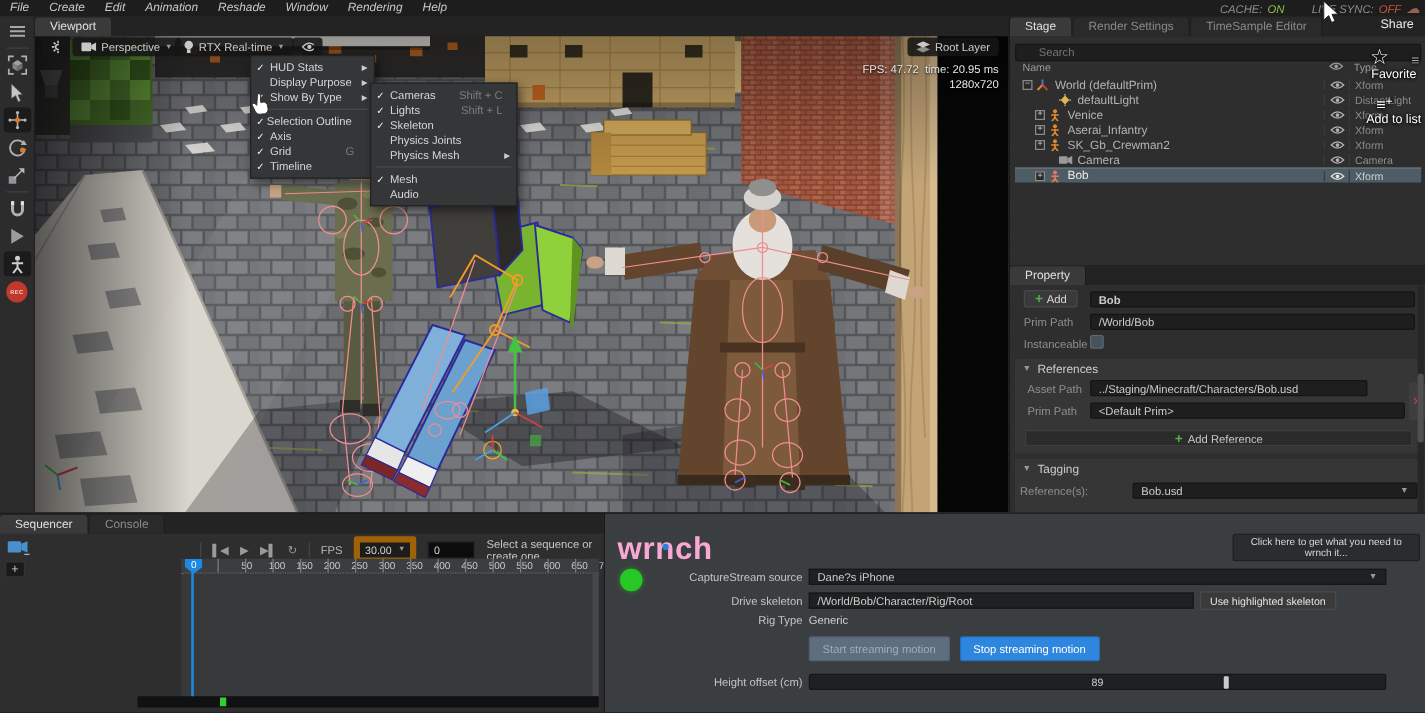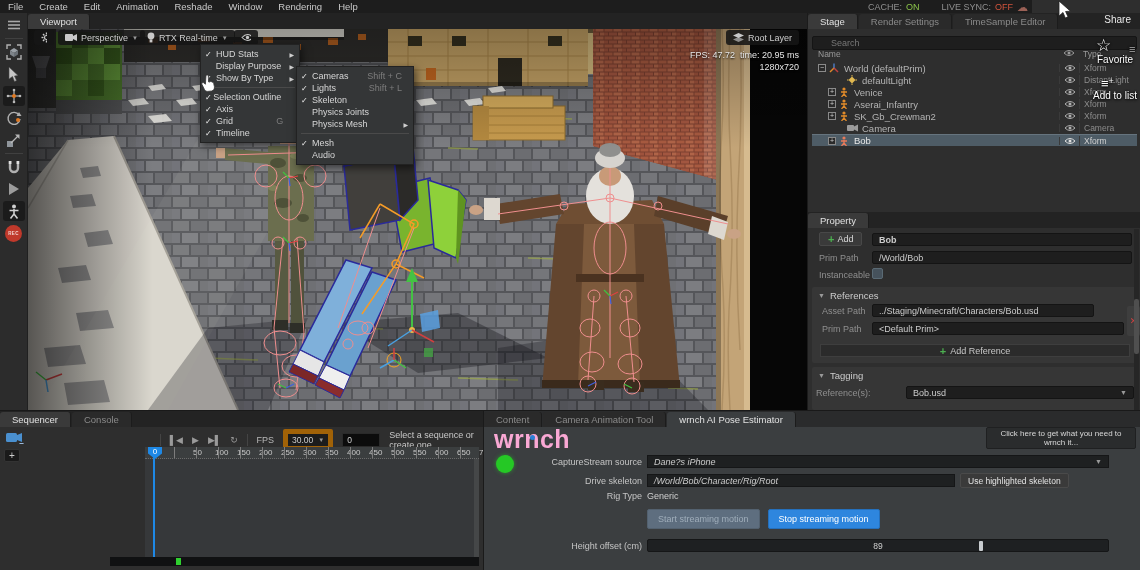--- a/index.html
+++ b/index.html
@@ -2,21 +2,21 @@
 <html><head>
 <meta charset="utf-8">
 <style>
   * { margin:0; padding:0; box-sizing:border-box; }
   html,body { background:#1a1a1a; }
   body { font-family:"Liberation Sans", sans-serif; width:1140px; height:570px; overflow:hidden; }
   #app { position:relative; width:1140px; height:570px; background:#2e2e2e; overflow:hidden; }
   .abs { position:absolute; }
 
   
-  .menubar { left:0; top:0; width:1032px; height:13px; background:#1d1d1d; display:flex; align-items:flex-end; z-index:40; }
+  .menubar { left:0; top:0; width:1140px; height:13px; background:#1d1d1d; display:flex; align-items:flex-end; z-index:40;font-style:italic; }
   .menubar .mitem { font-size:9.5px; color:#c9c9c9; padding:0 8px; line-height:13px; cursor:default; }
   .menubar-right { position:absolute; right:4px; top:0; height:13px; display:flex; align-items:center; gap:4px; font-size:9px; }
   .mb-lab { color:#8f8f8f; }
   .cloud-icon { font-size:11px; color:#9a6055; line-height:10px; }
 
   
   .ltoolbar { left:0; top:13px; width:28px; height:397px; background:#2c2c2c; border-right:1px solid #202020; z-index:30; }
   .ltool { width:22px; height:20px; margin:2px auto; display:flex; align-items:center; justify-content:center; border-radius:3px; }
   .ltool.active { background:#1b1b1b; }
   .ltool svg { display:block; }
@@ -94,21 +94,21 @@
   
   .wpanel { left:483px; top:410px; width:657px; height:160px; background:#3b3e40; border-top:1px solid #191919; border-left:1px solid #1a1a1a; }
   .wpanel .tabbar { background:#2a2b2c; }
   .wpanel .tab.active { background:#3b3e40; }
   .wlogo { position:absolute; left:10px; top:14px; font-size:25px; font-weight:bold; color:#f9a8d4; letter-spacing:.5px; }
   .wdot { position:absolute; left:46px; top:24px; width:5px; height:5px; border-radius:50%; background:#2b7fd6; }
   .promo { position:absolute; right:4px; top:16px; width:150px; height:22px; background:#2a2c2d; border:1px solid #1f2021; border-radius:2px; color:#d8d8d8; font-size:8px; display:flex; align-items:center; justify-content:center; padding:0 6px; text-align:center; }
   .gdot { position:absolute; left:12px; top:44px; width:18px; height:18px; border-radius:50%; background:#25c825; box-shadow:0 0 4px rgba(40,220,40,.5); }
   .wrow { position:absolute; display:flex; align-items:center; }
   .wlab { width:160px; text-align:right; padding-right:5px; font-size:9px; color:#c4c4c4; flex:none; }
-  .wfield { background:#1e2021; border:1px solid #151617; color:#cccccc; font-size:9px; height:13px; display:flex; align-items:center; padding:0 6px;font-style:italic; }
+  .wfield { background:#1e2021; border:1px solid #151617; color:#cccccc; font-size:9px; height:13px; display:flex; align-items:center; padding:0 6px; }
   .wbtn { background:#3a3a3a; border:1px solid #4a4a4a; color:#e4e4e4; font-size:8.5px; height:15px; display:flex; align-items:center; padding:0 7px; border-radius:2px; }
   .bluebtn { background:#2e86de; border:1px solid #2570bc; color:#fff; font-size:9px; height:20px; display:flex; align-items:center; padding:0 10px; border-radius:2px; }
   .graybtn { background:#5e6e7f; border:1px solid #53616f; color:#9fadba; font-size:9px; height:20px; display:flex; align-items:center; padding:0 10px; border-radius:2px; }
   .slider { position:relative; background:#1e2022; border:1px solid #151617; height:13px; border-radius:2px; }
   .slider .sval { position:absolute; left:0; right:0; text-align:center; color:#cfcfcf; font-size:8.5px; line-height:12px; }
   .slider .shandle { position:absolute; top:1px; width:4px; height:10px; background:#c8ccd0; border-radius:1px; }
 
   .cursor { position:absolute; z-index:60; }
 </style>
 </head>
@@ -930,25 +930,20 @@
     <div class="timebody">
       <div style="position:absolute;right:0;top:0;width:5px;height:98px;background:#454748"></div>
     </div>
     <div class="playline"></div>
     <div class="botstrip">
       <div class="greenmark"></div>
     </div>
   </div>
 
   <div class="abs wpanel">
-    <div class="tabbar" style="position:absolute;left:0;top:0;width:657px">
-      <div class="tab">Content</div>
-      <div class="tab">Camera Animation Tool</div>
-      <div class="tab active">wrnch AI Pose Estimator</div>
-    </div>
 
     <div class="wlogo"><span>wrnch</span></div>
     <div class="wdot"></div>
     <div class="promo">
         <span>Click here to get what you need to wrnch it...</span>
       </div>
     <div class="gdot"></div>
 
     <div class="wrow" style="left:3px;top:44px;width:640px">
       <span class="wlab">CaptureStream source</span>

